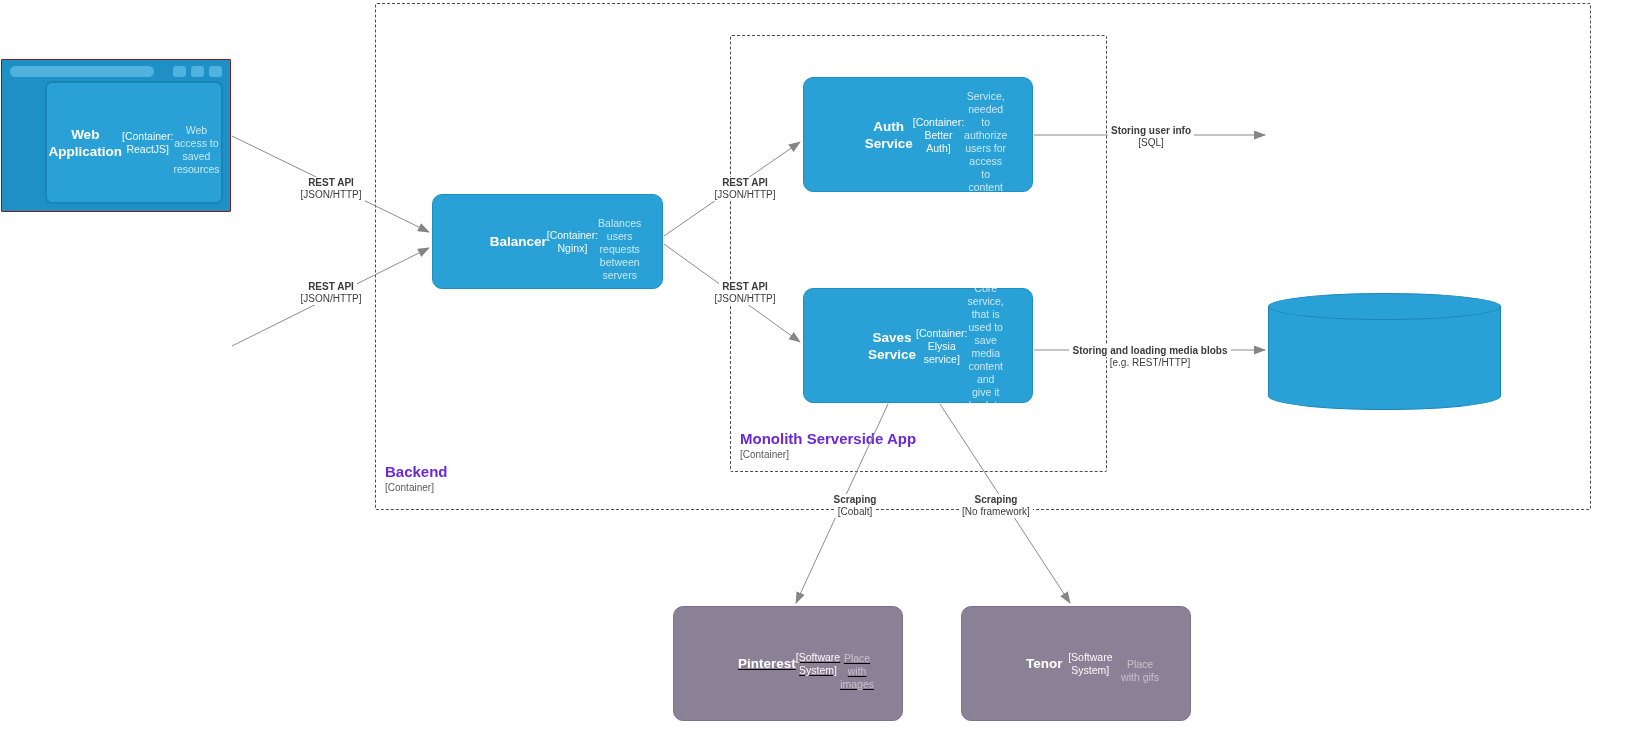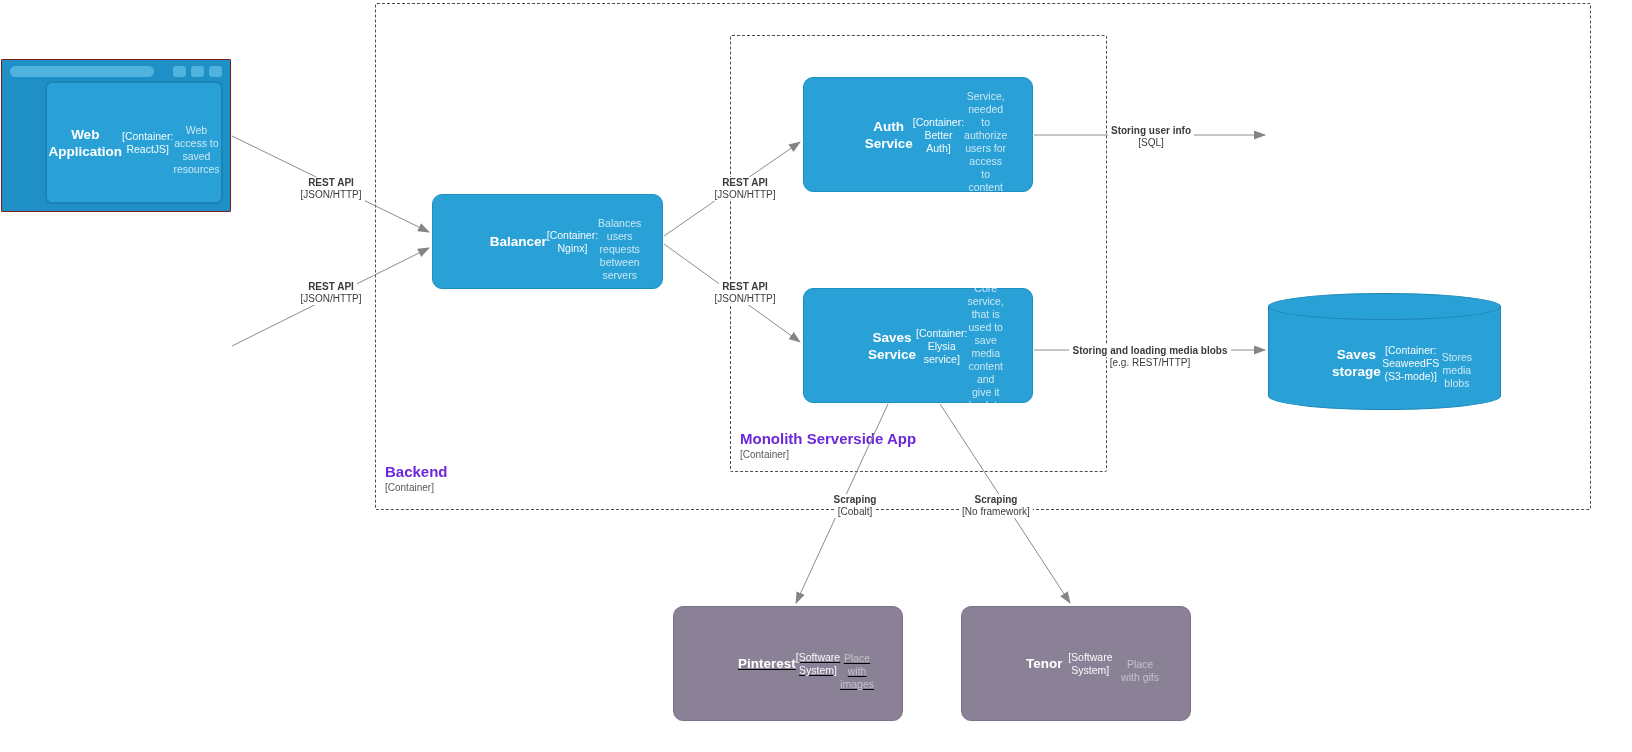--- a/index.html
+++ b/index.html
@@ -118,25 +118,20 @@
       <div class="n-title">Saves Service</div>
       <div class="n-meta">[Container: Elysia service]</div>
       <div class="n-desc">Core service, that is used to save media content and give it back to users</div>
     </div>
   </div>
 
 
   <div class="node cyl" style="left:1268px; top:293px; width:233px; height:117px;">
     <div class="cyl-body"></div>
     <div class="cyl-top"></div>
-    <div class="pane">
-      <div class="n-title">Saves storage</div>
-      <div class="n-meta">[Container: SeaweedFS (S3-mode)]</div>
-      <div class="n-desc">Stores media blobs</div>
-    </div>
   </div>
 
   <div class="node ext" style="left:673px; top:606px; width:230px; height:115px;text-decoration:underline;">
     <div class="pane">
       <div class="n-title">Pinterest</div>
       <div class="n-meta">[Software System]</div>
       <div class="n-desc">Place with images</div>
     </div>
   </div>
 

